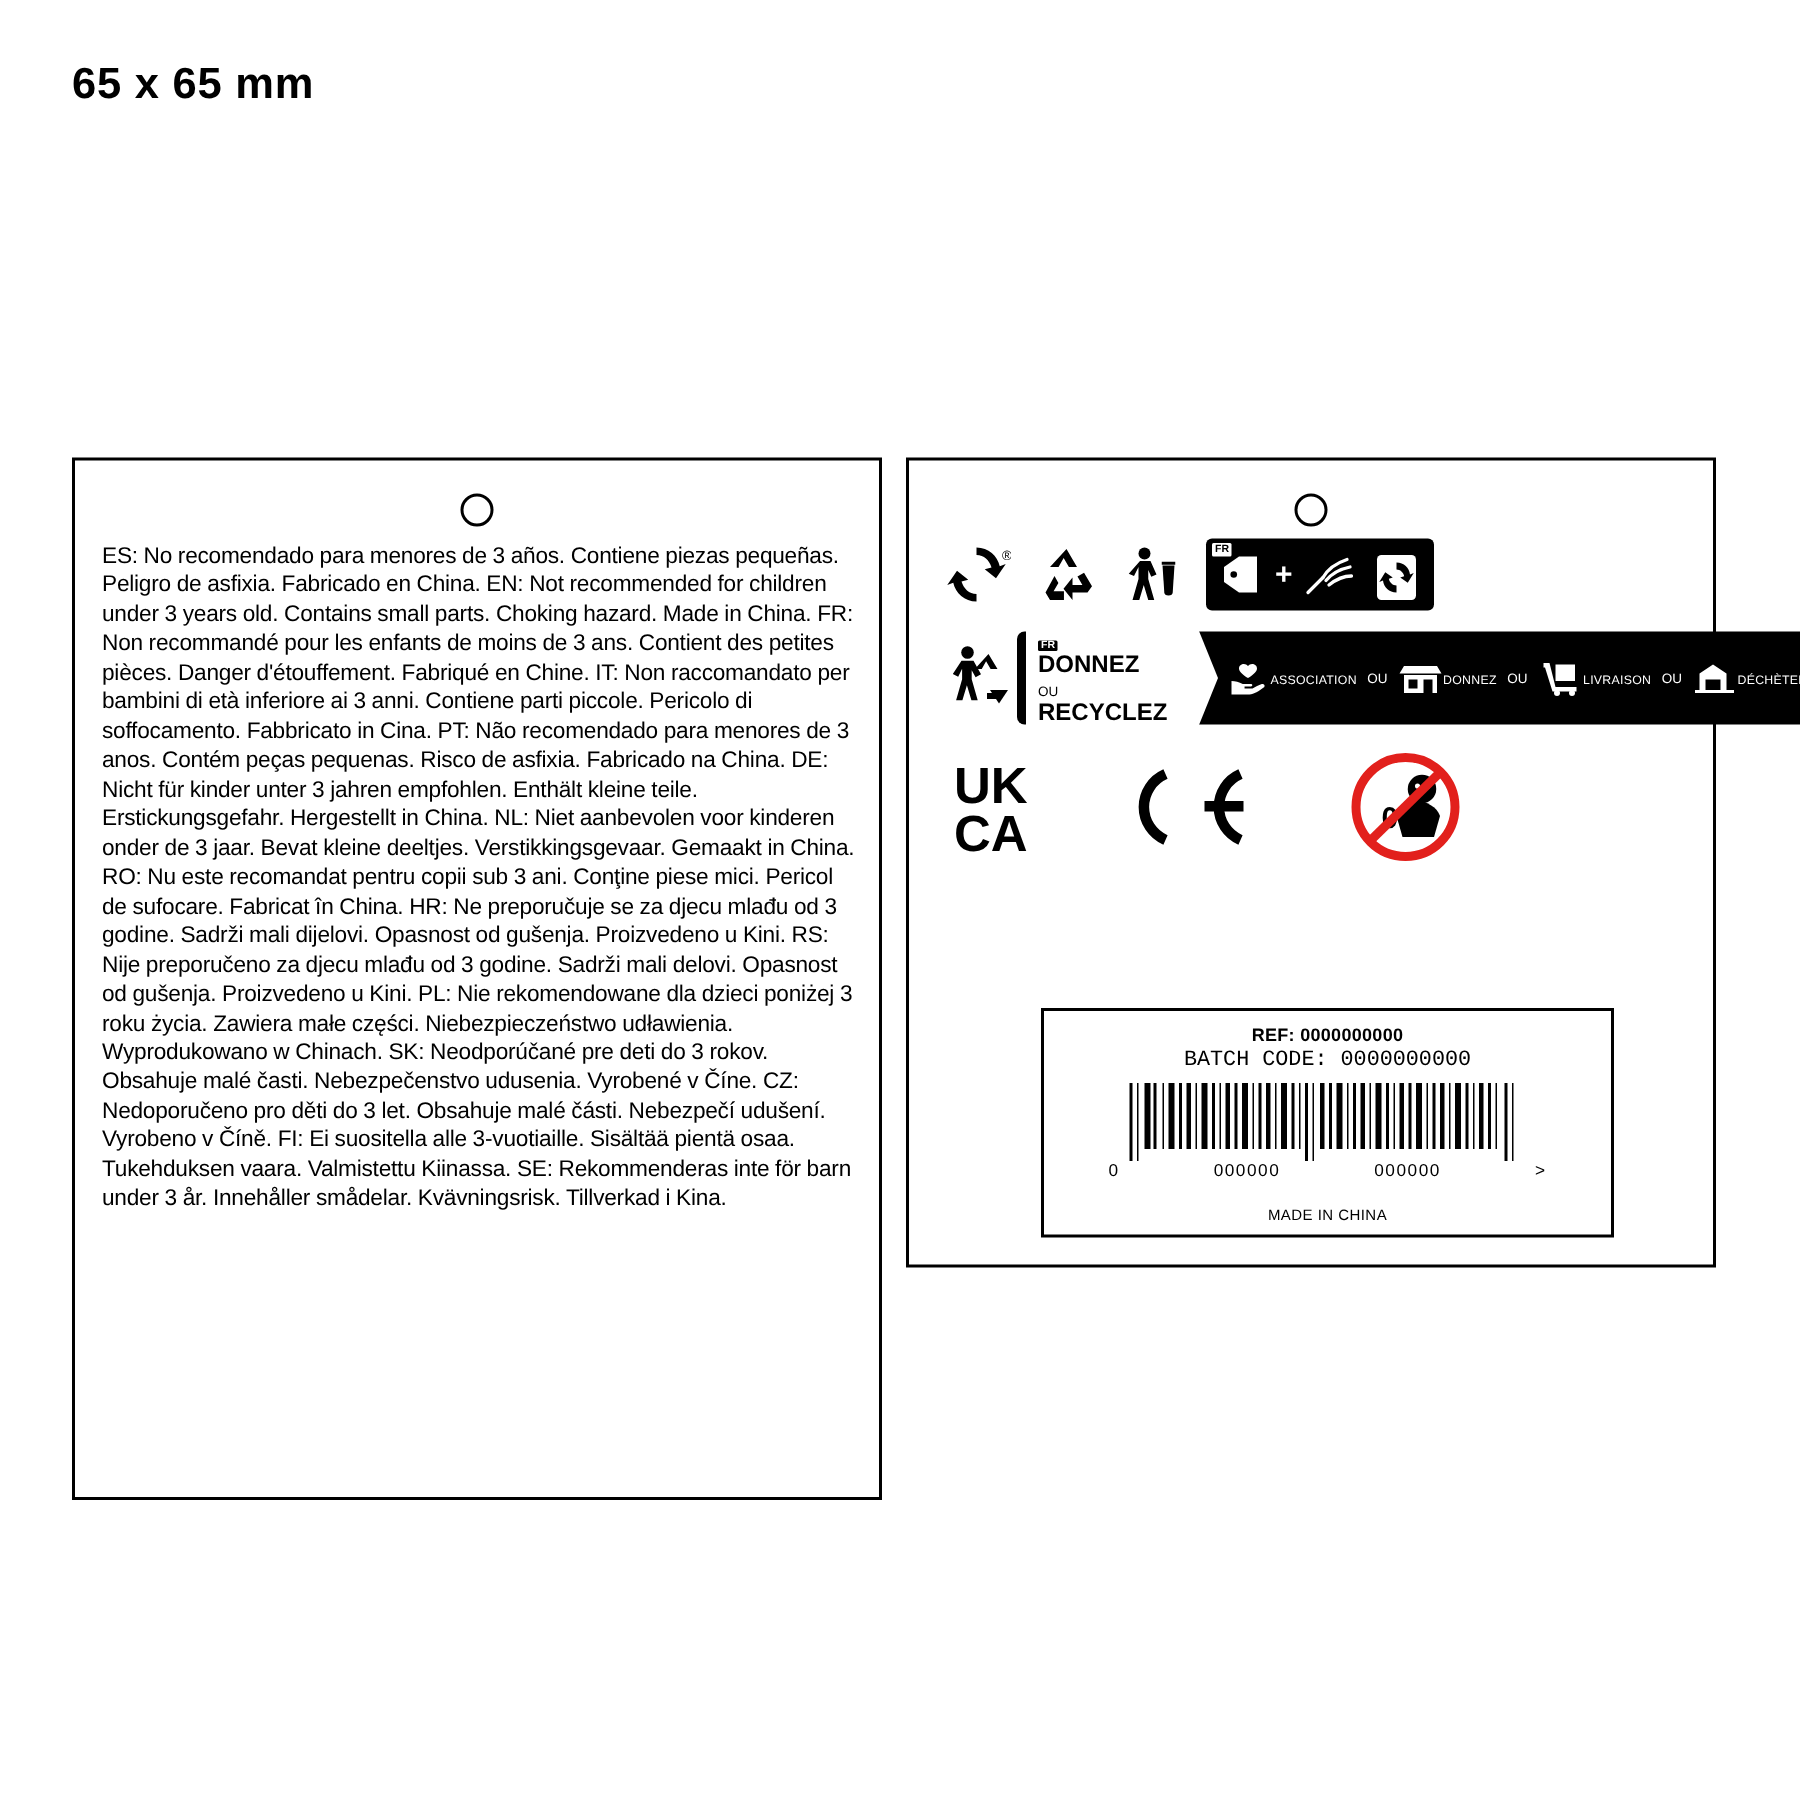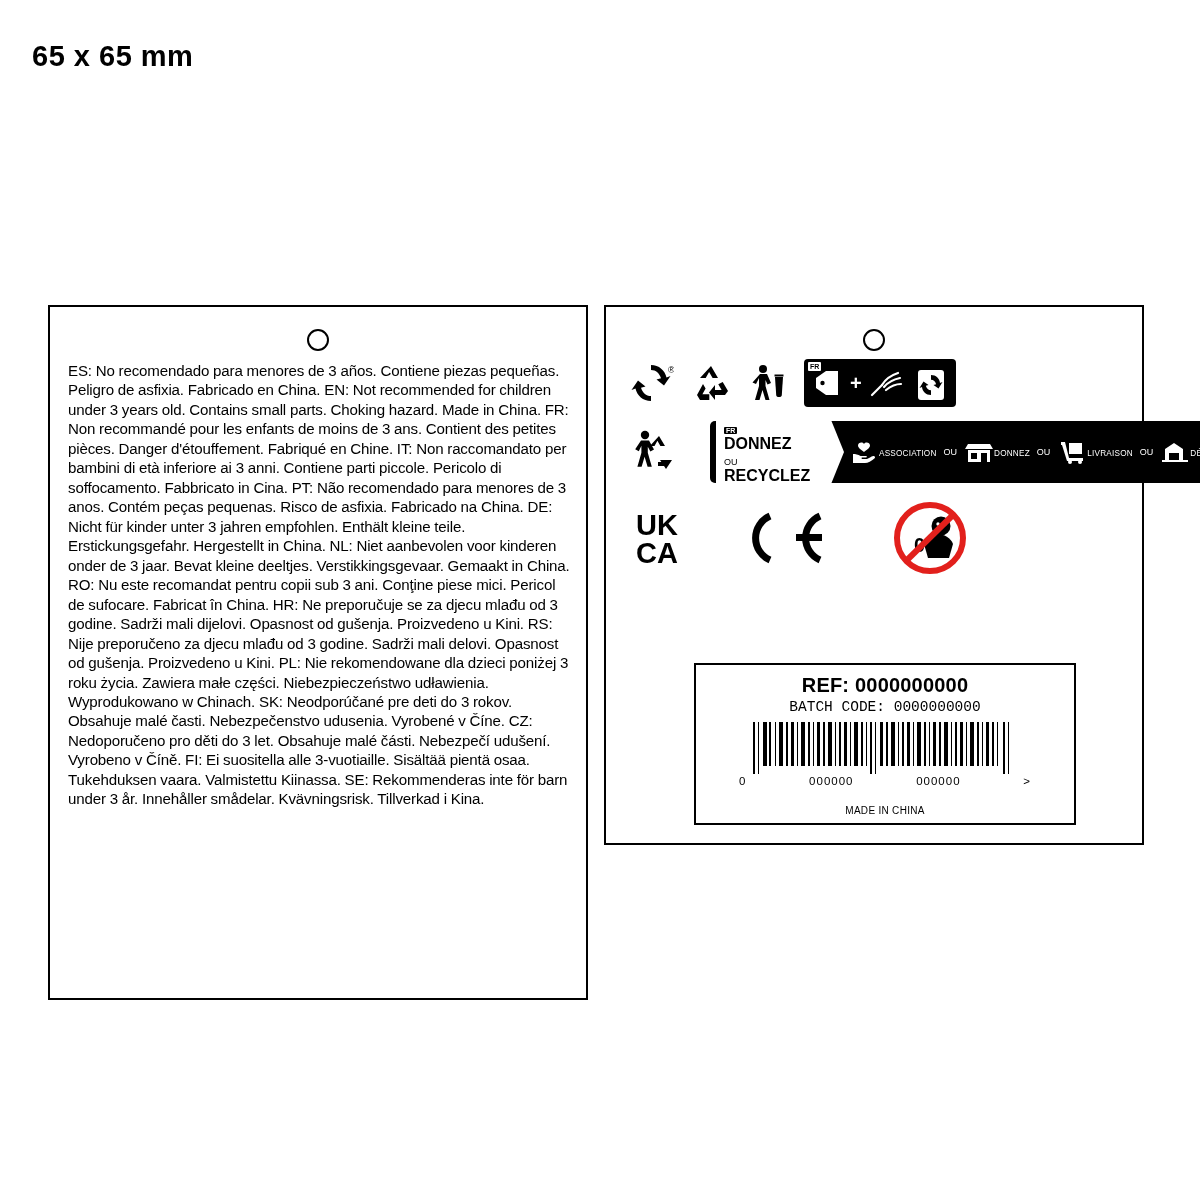--- a/index.html
+++ b/index.html
@@ -11,21 +11,21 @@
     width: 1200px;
     height: 1200px;
     font-family: "Liberation Sans", sans-serif;
     color: #000000;
     position: relative;
     overflow: hidden;
   }
 
   #title {
     position: absolute;
-    left: 32px;
+    left: 48px;
     top: 40px;
     font-size: 29px;
     font-weight: bold;
     letter-spacing: 0.5px;
   }
 
   .card {
     position: absolute;
     border: 2px solid #000;
     background: #fff;
@@ -123,21 +123,20 @@
     font-weight: bold;
     letter-spacing: 0.3px;
   }
 
   
   #donnez-band {
     margin-top: 12px;
     display: flex;
     align-items: stretch;
     height: 62px;
-    gap: 32px;
   }
   #triman-box {
     width: 58px;
     display: flex;
     align-items: center;
     justify-content: center;
   }
   #band-black {
     flex: 1;
     background: #000;
@@ -201,42 +200,42 @@
   }
 
   
   #marks-row {
     margin-top: 18px;
     display: flex;
     align-items: center;
     height: 78px;
   }
   #ukca {
-    font-size: 29px;
+    font-size: 34px;
     font-weight: bold;
     line-height: 0.95;
     letter-spacing: 0px;
     margin-left: 8px;
   }
   #ce-mark { margin-left: 56px; }
   #age-mark { margin-left: 52px; }
 
   
   #ref-box {
     position: absolute;
     left: 66px;
     right: 50px;
     bottom: 6px;
     border: 2px solid #000;
     box-sizing: border-box;
     padding: 9px 10px 7px 10px;
     text-align: center;
   }
   #ref-line {
-    font-size: 20px;
+    font-size: 12px;
     font-weight: bold;
     letter-spacing: 0.2px;
   }
   #batch-line {
     font-size: 14.5px;
     margin-top: 2px;
     text-align: center;
     font-family: Liberation Mono, monospace;
   }
   #barcode {

